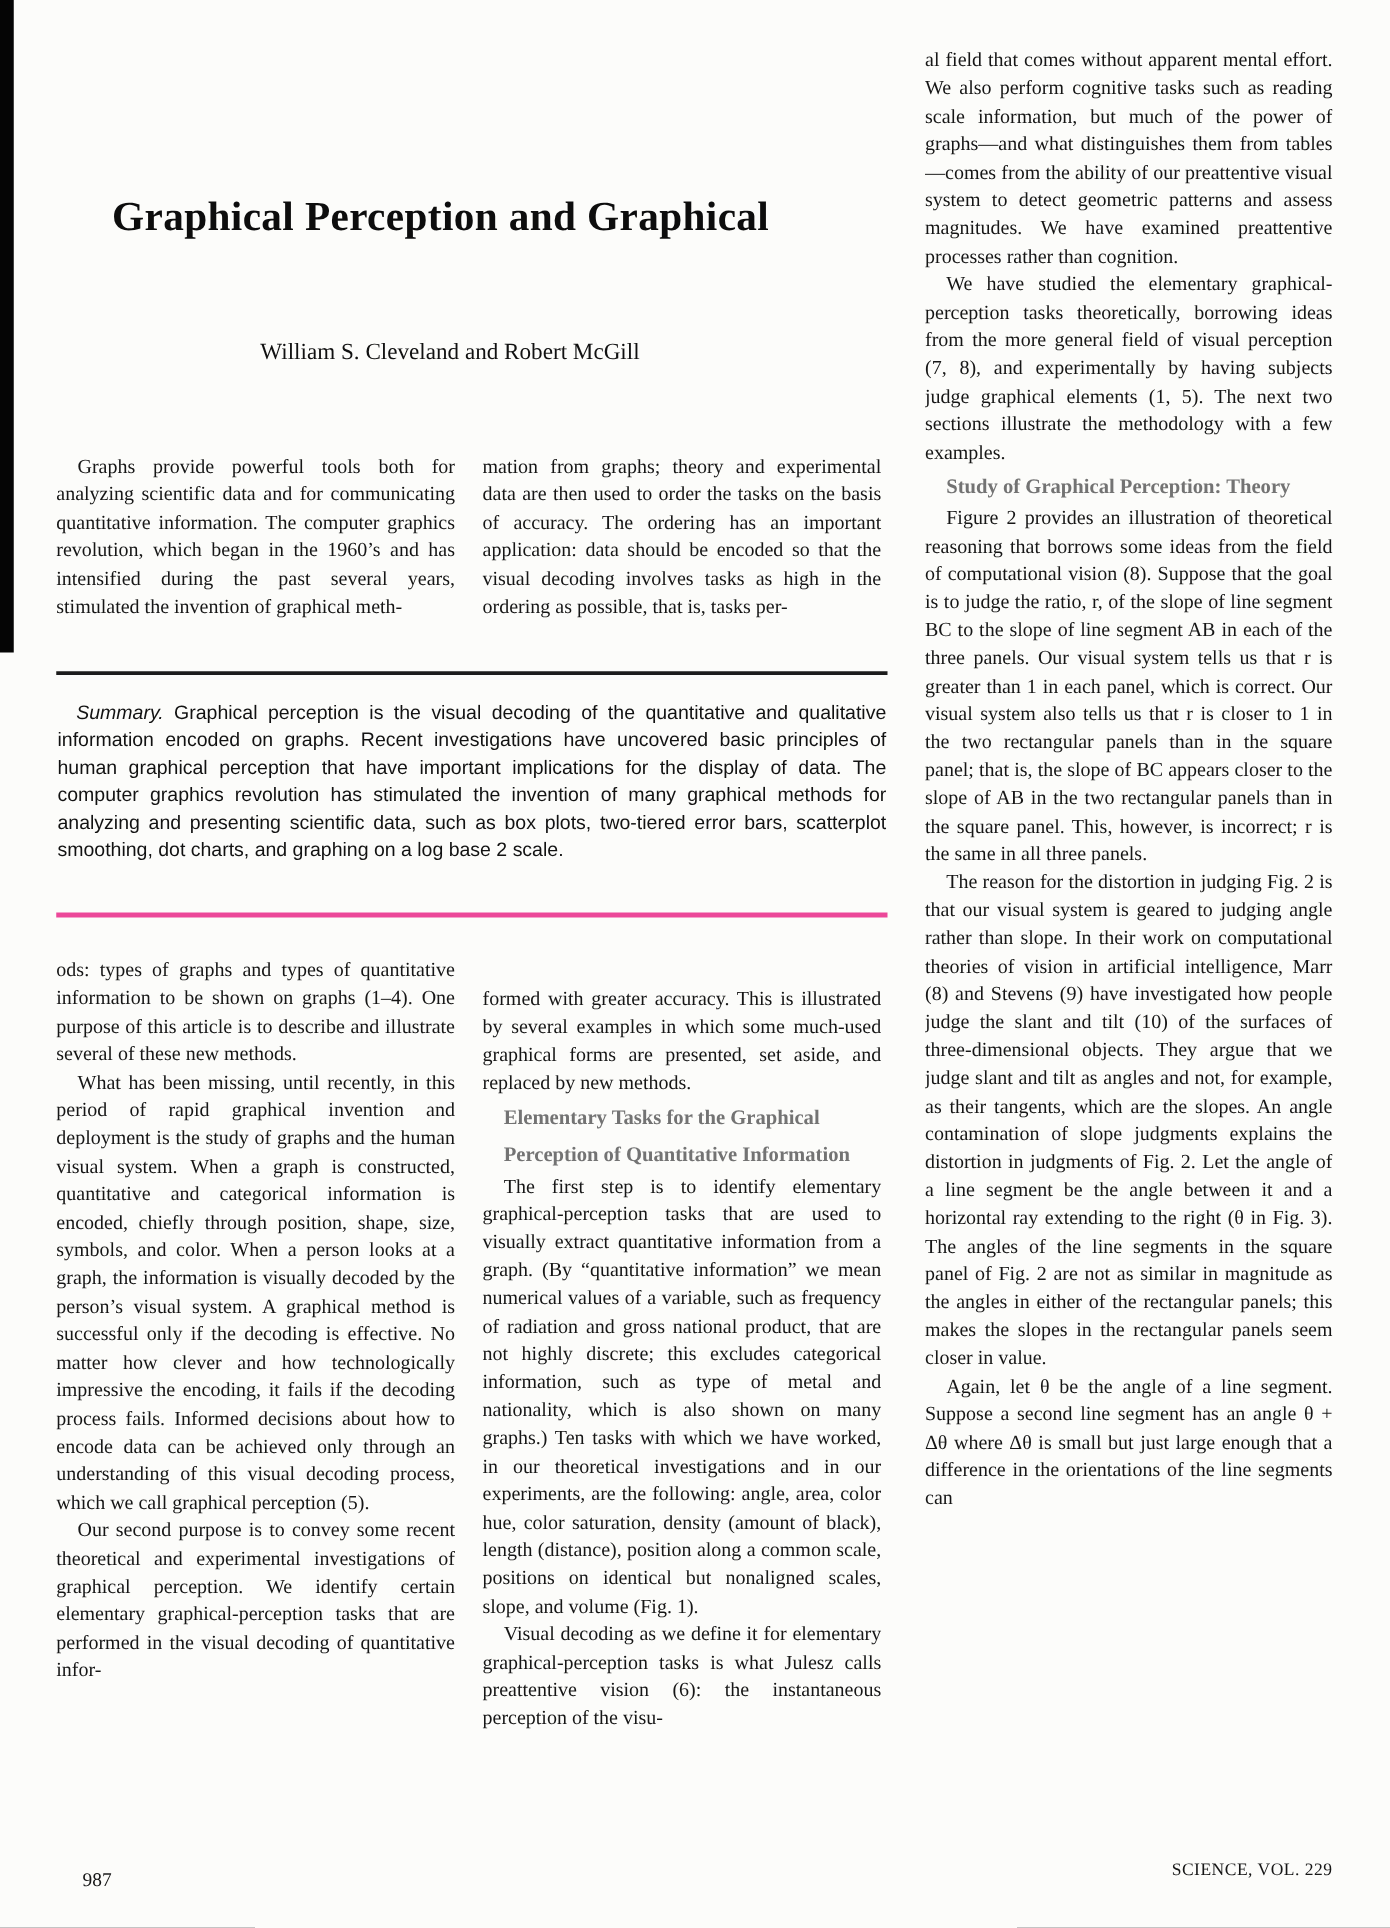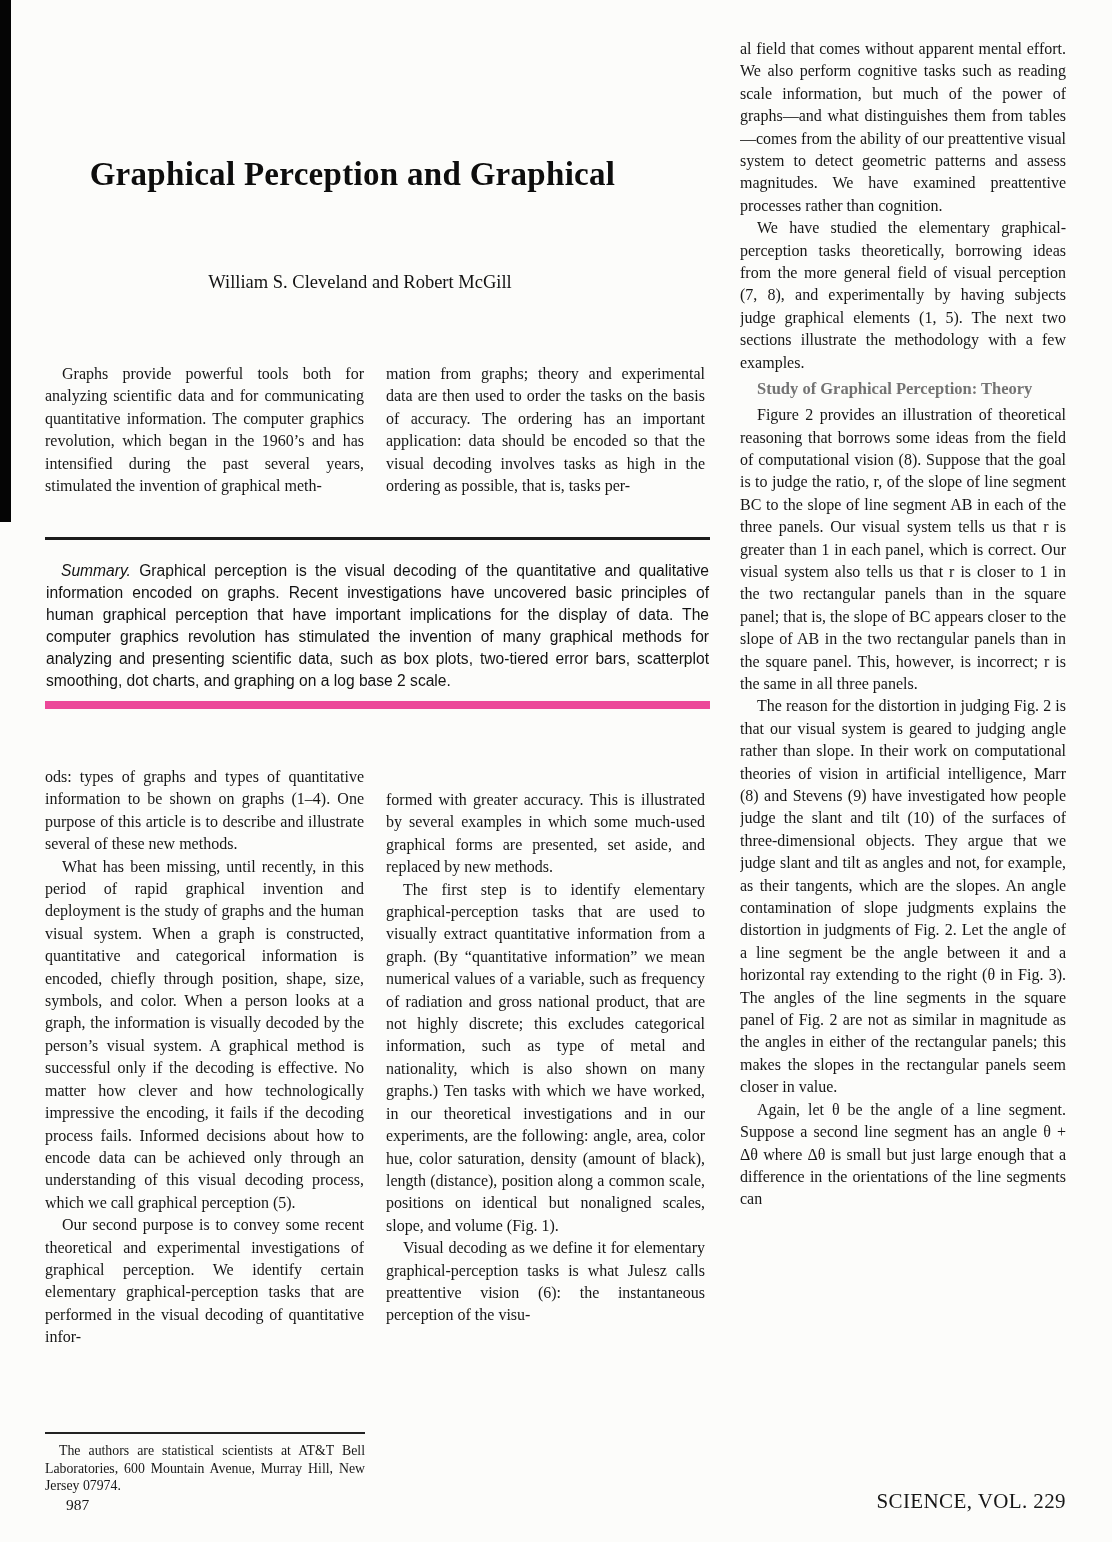--- a/index.html
+++ b/index.html
@@ -17,22 +17,22 @@
     position:absolute;left:45px;top:272px;width:630px;text-align:center;
     font-size:18.5px;color:#111;
   }
   .col{position:absolute;text-align:justify;font-size:16px;line-height:22.4px;overflow:hidden;}
   .col p{margin:0;text-indent:17px;}
   .col p.cont{text-indent:0;}
   .col-left-top{left:45px;top:363px;width:319px;height:172px;}
   .col-mid-top{left:386px;top:363px;width:319px;height:172px;}
   .summary{
     position:absolute;left:45px;top:537px;width:663px;
-    border-top:3px solid #1c1c1c;border-bottom:8px solid #ec4899;
-    padding:20px 1px 9px 1px;
+    border-top:3px solid #1c1c1c;border-bottom:4px solid #ec4899;
+    padding:20px 1px 38px 1px;
     font-family:"Liberation Sans","DejaVu Sans",sans-serif;
     font-size:15.6px;line-height:22px;text-align:justify;color:#121212;
   }
   .summary p{margin:0;text-indent:15px;}
   .summary .it{font-style:italic;}
   .col-left-low{left:45px;top:766px;width:319px;height:662px;}
   .col-mid-low{left:386px;top:766px;width:319px;height:766px;margin-top:23px;}
   .col-right{left:740px;top:38px;width:326px;height:1442px;}
   .subhead{
     font-weight:700;font-size:16.5px;line-height:30px;text-align:left;text-indent:0;
@@ -42,21 +42,21 @@
   .right-head{margin-top:36px;margin-bottom:20px;}
   .footnote-block{
     position:absolute;left:45px;top:1432px;width:320px;
     border-top:2px solid #222;padding-top:8px;
     font-size:13.8px;line-height:17.5px;text-align:justify;
   }
   .footnote-block p{margin:0;text-indent:14px;}
   .page-number{position:absolute;left:66px;top:1496px;font-size:15.5px;}
   .journal-footer{
     position:absolute;left:740px;top:1489px;width:326px;text-align:right;
-    font-size:21px;letter-spacing:.4px;
+    font-size:14px;letter-spacing:.4px;
   }
 </style>
 </head>
 <body>
 
 <div class="page">
 
   <div class="scan-edge"></div>
 
   <div class="title">
@@ -78,34 +78,35 @@
   </div>
 
   <div class="col col-left-low">
     <p class="cont">ods: types of graphs and types of quantitative information to be shown on graphs (1–4). One purpose of this article is to describe and illustrate several of these new methods.</p>
     <p>What has been missing, until recently, in this period of rapid graphical invention and deployment is the study of graphs and the human visual system. When a graph is constructed, quantitative and categorical information is encoded, chiefly through position, shape, size, symbols, and color. When a person looks at a graph, the information is visually decoded by the person’s visual system. A graphical method is successful only if the decoding is effective. No matter how clever and how technologically impressive the encoding, it fails if the decoding process fails. Informed decisions about how to encode data can be achieved only through an understanding of this visual decoding process, which we call graphical perception (5).</p>
     <p>Our second purpose is to convey some recent theoretical and experimental investigations of graphical perception. We identify certain elementary graphical-perception tasks that are performed in the visual decoding of quantitative infor-</p>
   </div>
 
   <div class="col col-mid-low">
     <p class="cont">formed with greater accuracy. This is illustrated by several examples in which some much-used graphical forms are presented, set aside, and replaced by new methods.</p>
+    <p class="subhead mid-head">
+      <span style="display:block">Elementary Tasks for the Graphical</span>
+      <span style="display:block">Perception of Quantitative Information</span>
+    </p>
     <p>The first step is to identify elementary graphical-perception tasks that are used to visually extract quantitative information from a graph. (By “quantitative information” we mean numerical values of a variable, such as frequency of radiation and gross national product, that are not highly discrete; this excludes categorical information, such as type of metal and nationality, which is also shown on many graphs.) Ten tasks with which we have worked, in our theoretical investigations and in our experiments, are the following: angle, area, color hue, color saturation, density (amount of black), length (distance), position along a common scale, positions on identical but nonaligned scales, slope, and volume (Fig. 1).</p>
     <p>Visual decoding as we define it for elementary graphical-perception tasks is what Julesz calls preattentive vision (6): the instantaneous perception of the visu-</p>
   </div>
 
   <div class="col col-right">
     <p class="cont">al field that comes without apparent mental effort. We also perform cognitive tasks such as reading scale information, but much of the power of graphs—and what distinguishes them from tables—comes from the ability of our preattentive visual system to detect geometric patterns and assess magnitudes. We have examined preattentive processes rather than cognition.</p>
     <p>We have studied the elementary graphical-perception tasks theoretically, borrowing ideas from the more general field of visual perception (7, 8), and experimentally by having subjects judge graphical elements (1, 5). The next two sections illustrate the methodology with a few examples.</p>
     <p class="subhead right-head">Study of Graphical Perception: Theory</p>
     <p>Figure 2 provides an illustration of theoretical reasoning that borrows some ideas from the field of computational vision (8). Suppose that the goal is to judge the ratio, r, of the slope of line segment BC to the slope of line segment AB in each of the three panels. Our visual system tells us that r is greater than 1 in each panel, which is correct. Our visual system also tells us that r is closer to 1 in the two rectangular panels than in the square panel; that is, the slope of BC appears closer to the slope of AB in the two rectangular panels than in the square panel. This, however, is incorrect; r is the same in all three panels.</p>
     <p>The reason for the distortion in judging Fig. 2 is that our visual system is geared to judging angle rather than slope. In their work on computational theories of vision in artificial intelligence, Marr (8) and Stevens (9) have investigated how people judge the slant and tilt (10) of the surfaces of three-dimensional objects. They argue that we judge slant and tilt as angles and not, for example, as their tangents, which are the slopes. An angle contamination of slope judgments explains the distortion in judgments of Fig. 2. Let the angle of a line segment be the angle between it and a horizontal ray extending to the right (θ in Fig. 3). The angles of the line segments in the square panel of Fig. 2 are not as similar in magnitude as the angles in either of the rectangular panels; this makes the slopes in the rectangular panels seem closer in value.</p>
     <p>Again, let θ be the angle of a line segment. Suppose a second line segment has an angle θ + Δθ where Δθ is small but just large enough that a difference in the orientations of the line segments can</p>
   </div>
 
-  <div class="footnote-block">
-    <p>The authors are statistical scientists at AT&amp;T Bell Laboratories, 600 Mountain Avenue, Murray Hill, New Jersey 07974.</p>
-  </div>
 
   <div class="page-number">987</div>
 
   <div class="journal-footer">SCIENCE, VOL. 229</div>
 
 </div>
 
 </body></html>

